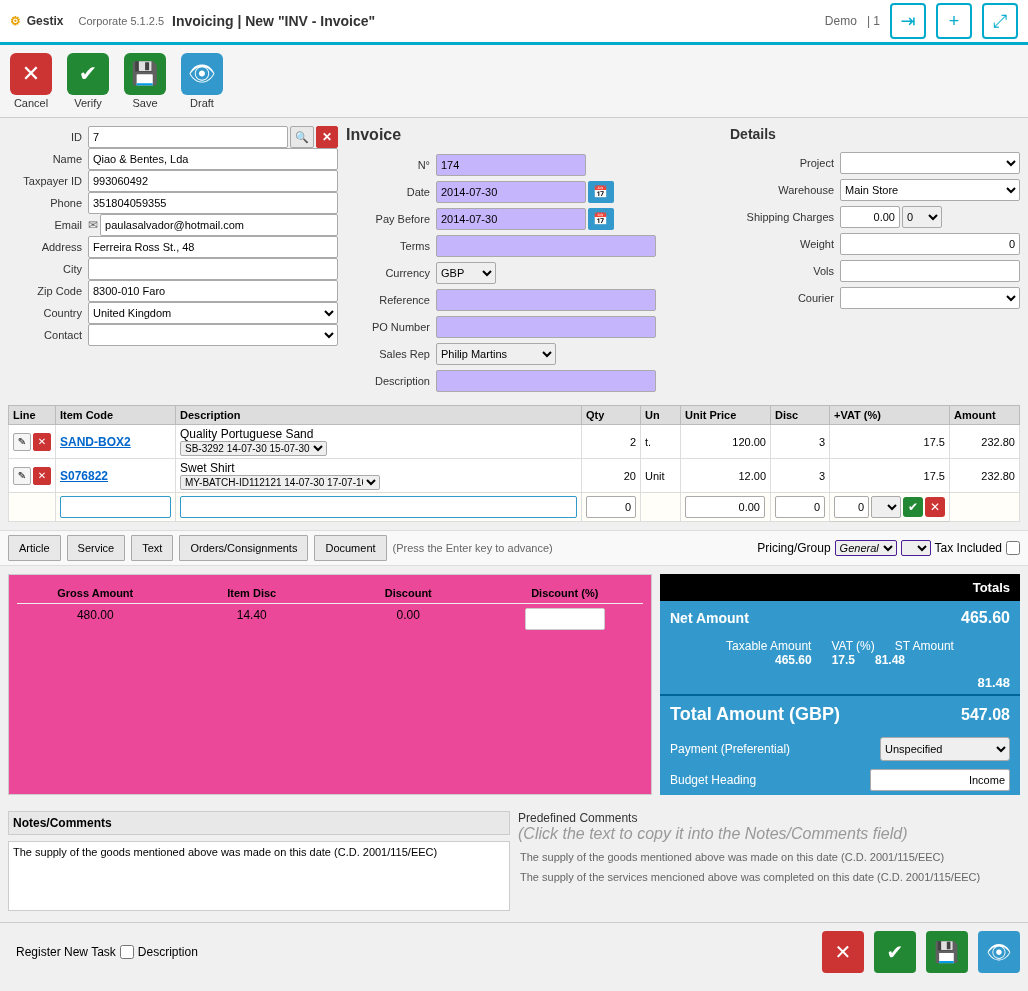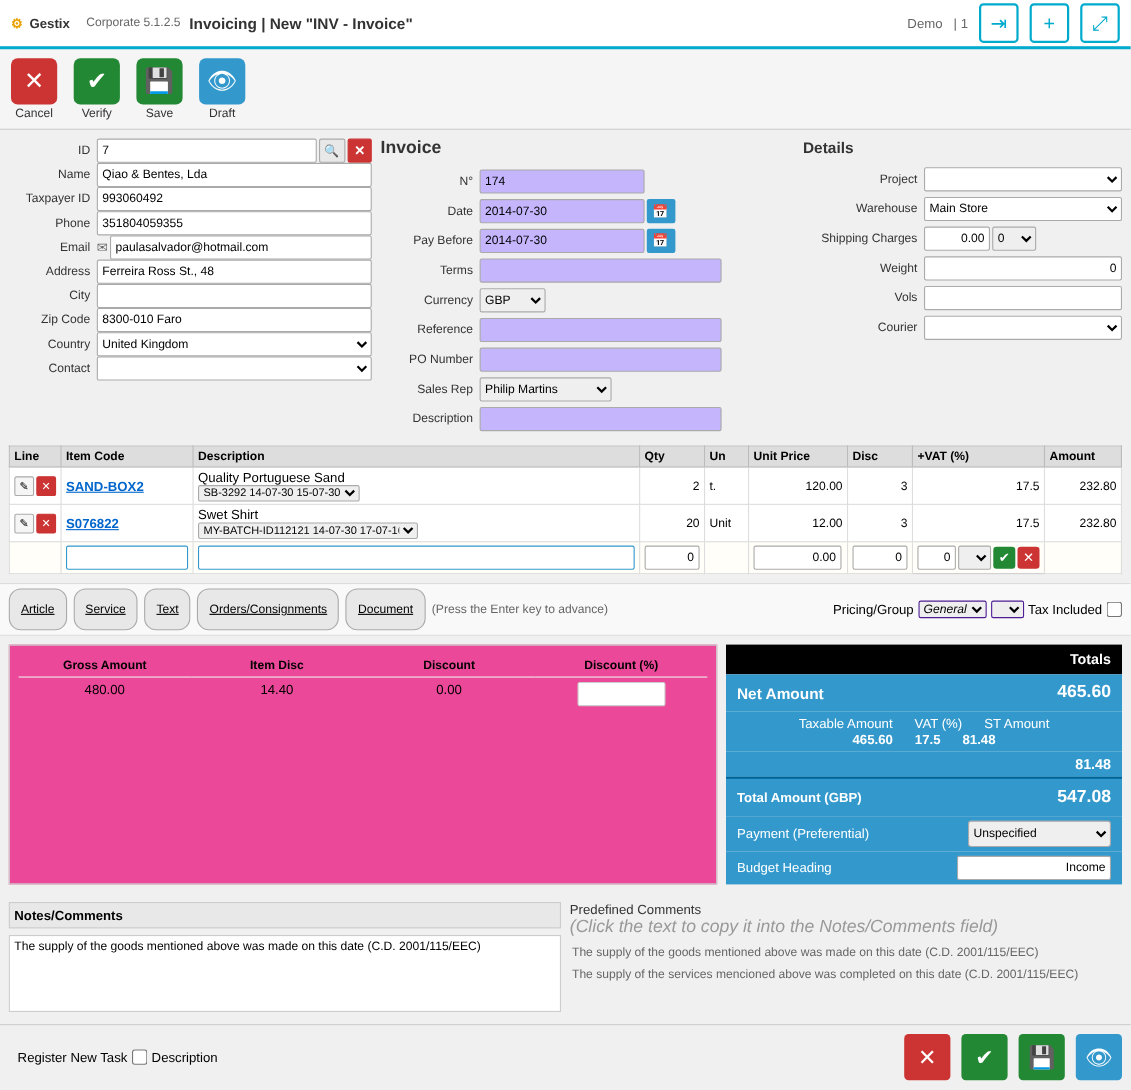--- a/index.html
+++ b/index.html
@@ -68,21 +68,21 @@
     .td-right { text-align: right; }
     .item-link { color: #0066cc; text-decoration: underline; cursor: pointer; font-weight: bold; }
     .row-actions { display: flex; gap: 2px; }
     .row-action-btn { width: 18px; height: 18px; border: 1px solid #aaa; border-radius: 2px; display: flex; align-items: center; justify-content: center; cursor: pointer; font-size: 10px; }
     .row-edit { background: #f5f5f5; }
     .row-del { background: #cc3333; color: white; border-color: #cc3333; }
     .batch-select { font-size: 10px; border: 1px solid #aaa; border-radius: 2px; max-width: 200px; }
 
     
     .add-line-section { padding: 4px 8px; display: flex; align-items: center; gap: 6px; background: #f9f9f9; border-top: 1px solid #ddd; border-bottom: 1px solid #ddd; }
-    .add-btn { height: 38px; padding: 0 10px; border: 1px solid #aaa; border-radius: 11px; cursor: pointer; font-size: 11px; background: #e8e8e8; text-decoration: underline; }
+    .add-btn { height: 26px; padding: 0 10px; border: 1px solid #aaa; border-radius: 1px; cursor: pointer; font-size: 11px; background: #e8e8e8; }
     .press-enter-text { font-size: 11px; color: #666; }
     .pricing-group { display: flex; align-items: center; gap: 4px; margin-left: auto; font-size: 11px; }
     .pricing-select { height: 16px; border: 1px solid #4c1d95; border-radius: 2px; font-size: 11px; font-style: italic; }
 
     
     .new-line-row td { padding: 3px 4px; background: #fffef8; }
     .new-line-input { width: 100%; height: 22px; border: 1px solid #3399cc; border-radius: 2px; padding: 2px 4px; font-size: 11px; }
     .new-line-input-sm { width: 50px; height: 22px; border: 1px solid #aaa; border-radius: 2px; padding: 2px 4px; font-size: 11px; text-align: right; }
 
     
@@ -97,21 +97,21 @@
     .totals-right { width: 360px; flex-shrink: 0; }
     .totals-box { background: black; color: white; padding: 6px 10px; font-size: 13px; font-weight: bold; text-align: right; }
     .net-amount-row { background: #3399cc; color: white; display: flex; justify-content: space-between; align-items: center; padding: 8px 10px; }
     .net-amount-label { font-size: 14px; font-weight: bold; }
     .net-amount-value { font-size: 16px; font-weight: bold; }
     .vat-detail-row { background: #3399cc; color: white; padding: 4px 10px; }
     .vat-detail-headers { display: flex; gap: 20px; justify-content: center; font-size: 11px; }
     .vat-detail-values { display: flex; gap: 20px; justify-content: center; font-size: 12px; font-weight: bold; }
     .vat-total-right { text-align: right; padding: 4px 10px; font-size: 13px; font-weight: bold; background: #3399cc; color: white; }
     .total-amount-row { background: #3399cc; color: white; display: flex; justify-content: space-between; align-items: center; padding: 8px 10px; border-top: 2px solid #006699; }
-    .total-amount-label { font-size: 12px; font-weight: bold; }
+    .total-amount-label { font-size: 18px; font-weight: bold; }
     .total-amount-value { font-size: 16px; font-weight: bold; }
     .payment-row { background: #3399cc; color: white; padding: 4px 10px; display: flex; align-items: center; justify-content: space-between; }
     .payment-select { height: 24px; border: 1px solid #aaa; border-radius: 3px; font-size: 11px; width: 130px; }
     .budget-row { background: #3399cc; color: white; padding: 4px 10px; display: flex; align-items: center; justify-content: space-between; }
     .budget-input { height: 22px; border: 1px solid #aaa; border-radius: 2px; font-size: 11px; width: 140px; text-align: right; padding: 2px 4px; }
 
     
     .notes-section { display: flex; padding: 8px; gap: 8px; }
     .notes-left { flex: 1; }
     .notes-title { font-weight: bold; font-size: 12px; margin-bottom: 6px; padding: 4px; background: #e8e8e8; border: 1px solid #ccc; }

